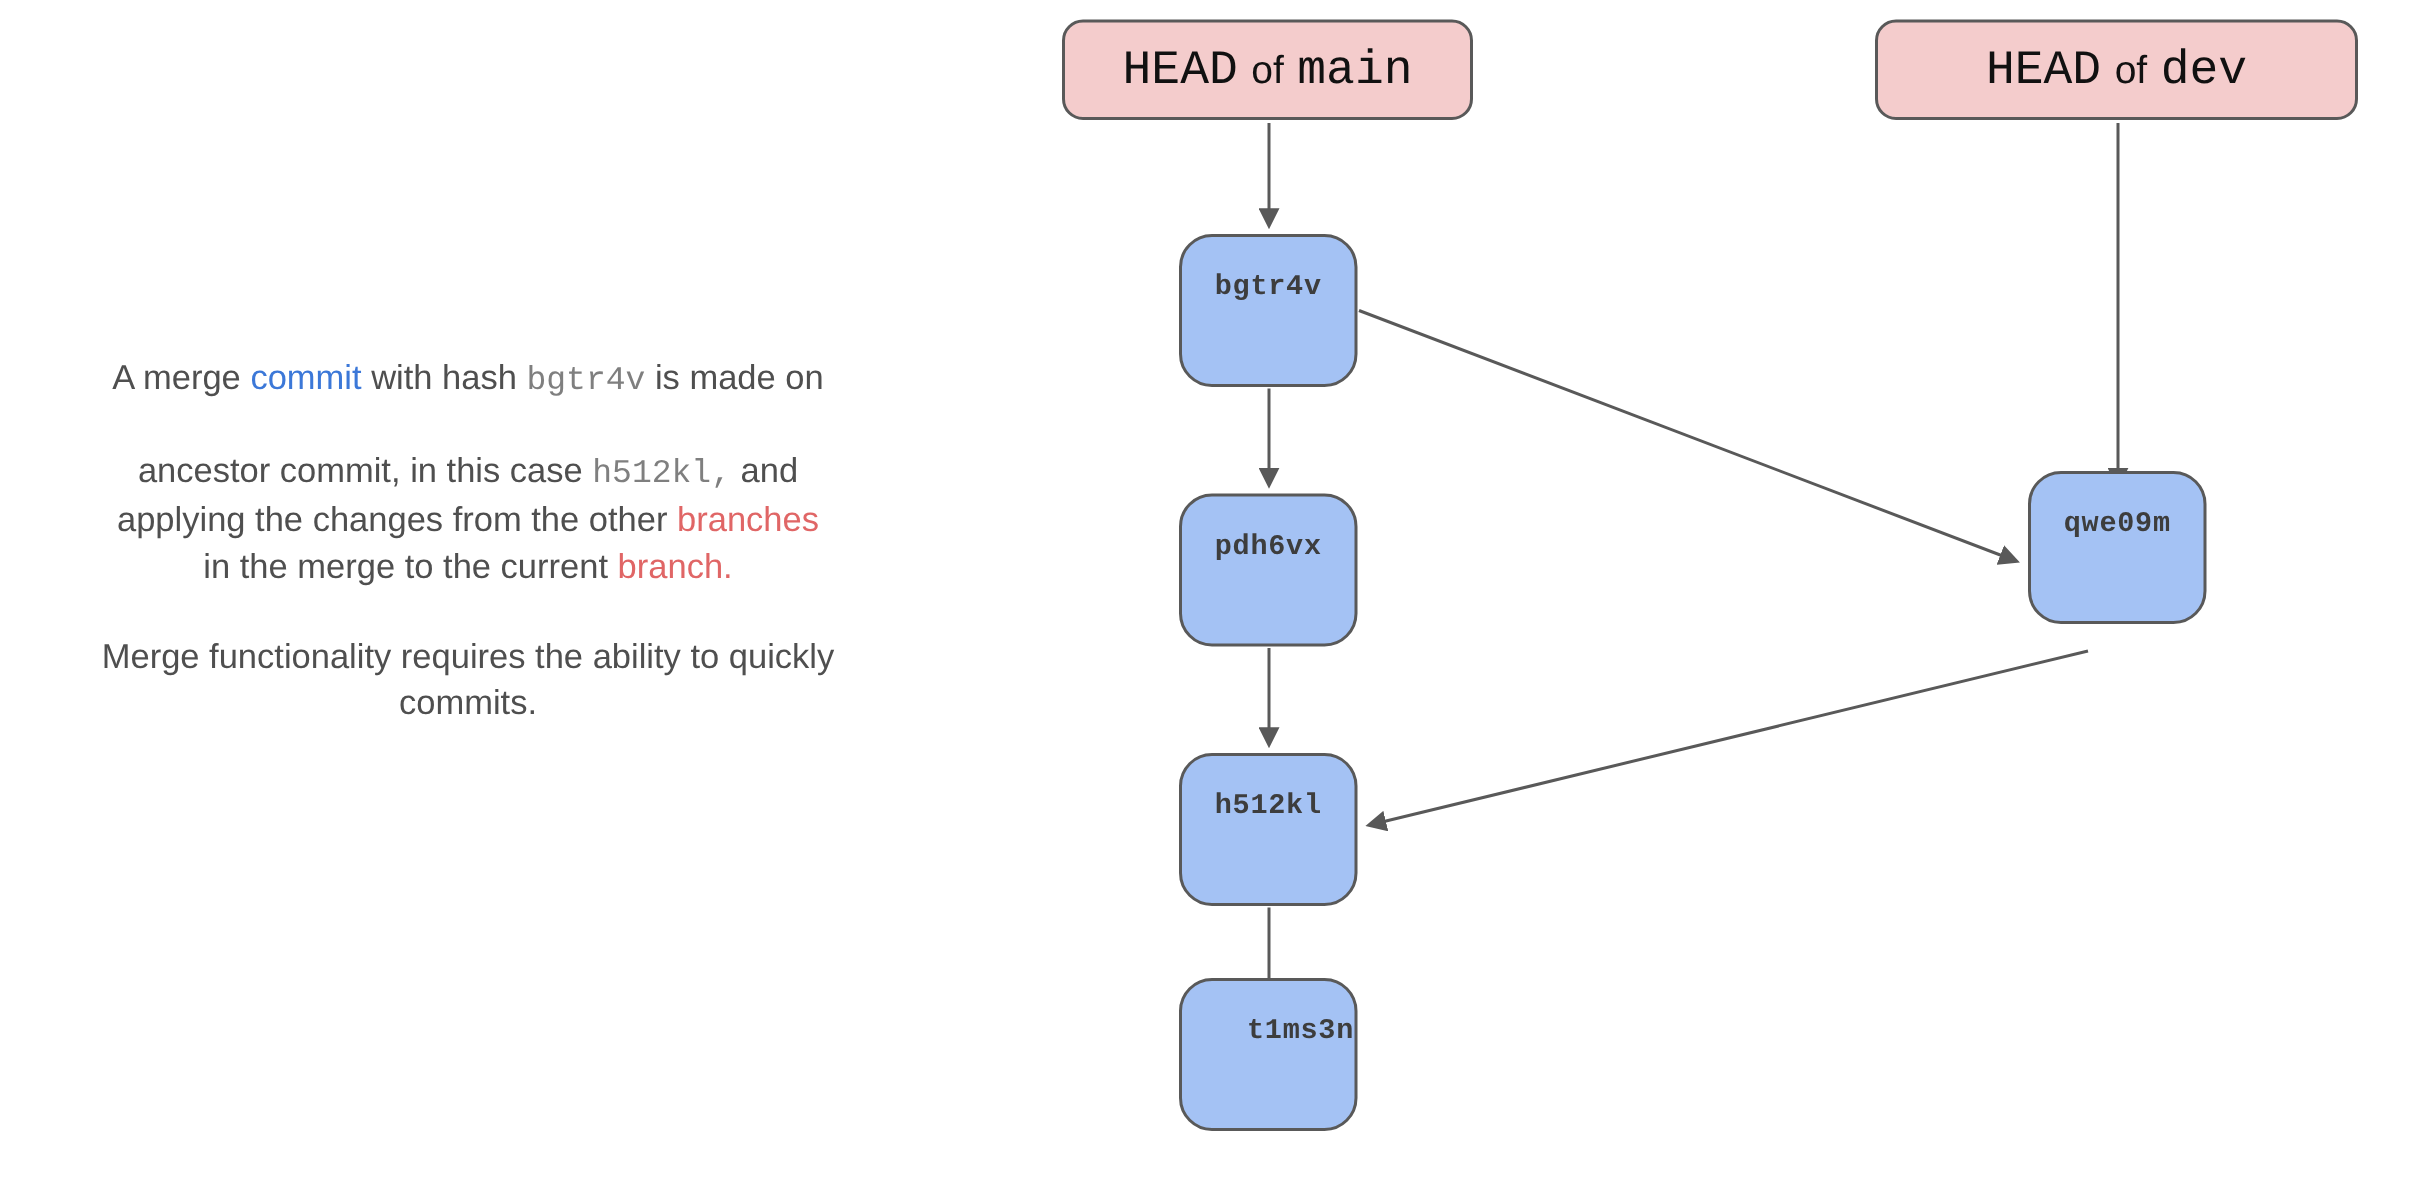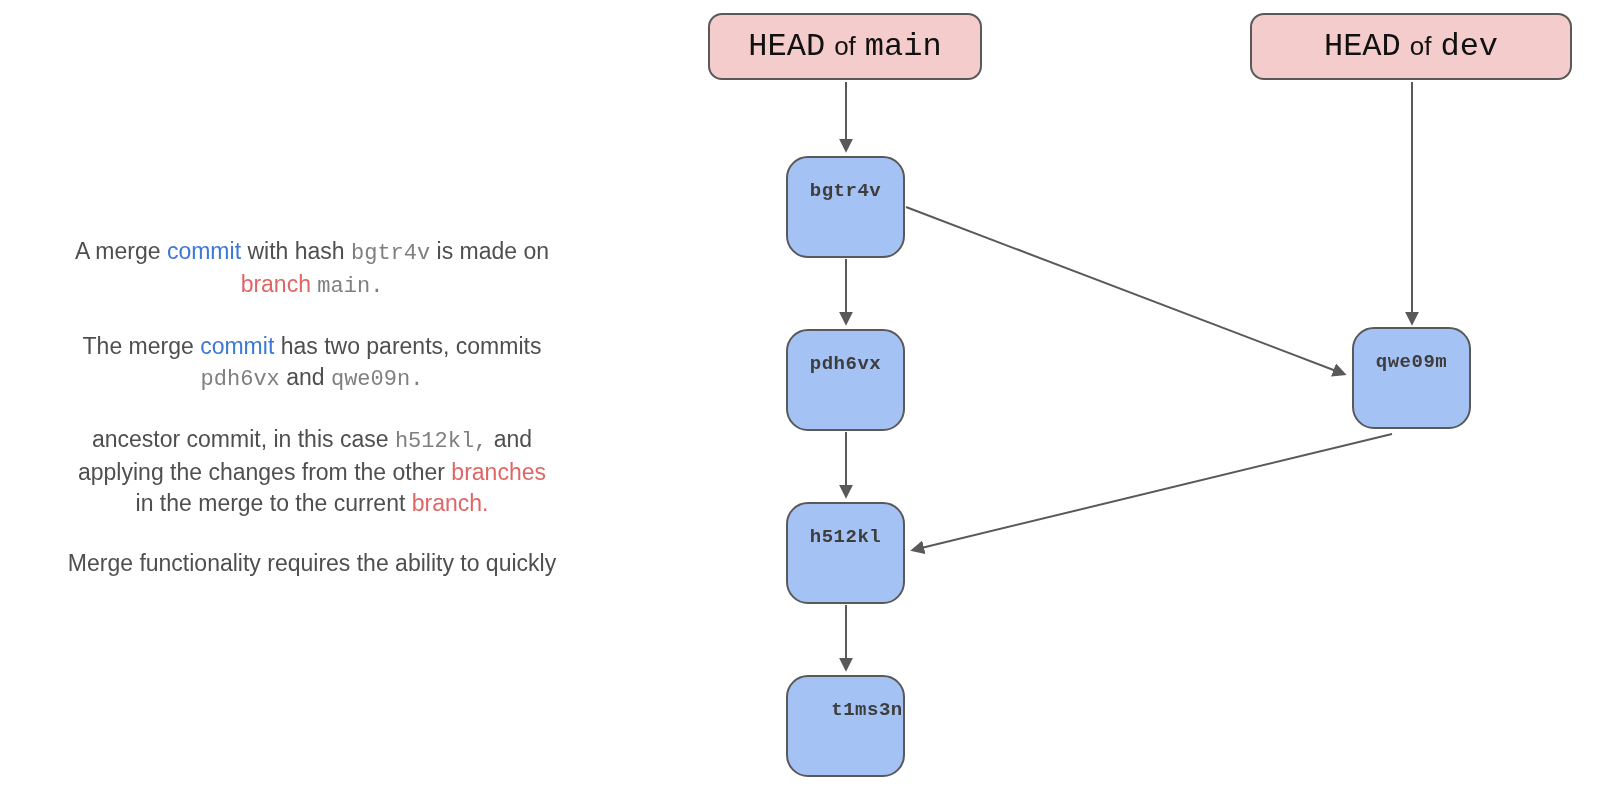--- a/index.html
+++ b/index.html
@@ -30,44 +30,40 @@
 
   .commit-node{position:absolute;width:119px;height:102px;background:#a4c2f4;
                border:2px solid #595959;border-radius:22px;box-sizing:border-box;
                text-align:center;}
   .commit-label{display:block;margin-top:22px;font-family:"Liberation Mono",monospace;
                 font-weight:bold;font-size:19px;color:#3d3d3d;letter-spacing:0.5px;}
 
   .n-bgtr4v{left:786px;top:156px;}
   .n-pdh6vx{left:786px;top:329px;}
   .n-h512kl{left:786px;top:502px;text-align:center;}
-  .n-t1ms3n{left:786px;top:675px;padding-left:43px;}
-  .n-qwe09m{left:1352px;top:327px;}
+  .n-t1ms3n{left:786px;top:652px;padding-left:43px;}
+  .n-qwe09m{left:1352px;top:314px;}
 </style>
 </head>
 <body>
 
 <div id="canvas">
 
   <div id="text-panel">
       <div class="para">
         <div class="line"><span class="seg-sans">A merge </span><span class="seg-link">commit</span><span class="seg-sans"> with hash </span><span class="seg-mono">bgtr4v</span><span class="seg-sans"> is made on</span></div>
-        <div class="line"><span class="seg-red">branch</span><span class="seg-sans"> </span><span class="seg-mono">main.</span></div>
-      </div>
-      <div class="para">
-        <div class="line"><span class="seg-sans">The merge </span><span class="seg-link">commit</span><span class="seg-sans"> has two parents, commits</span></div>
-        <div class="line"><span class="seg-mono">pdh6vx</span><span class="seg-sans"> and </span><span class="seg-mono">qwe09n.</span></div>
       </div>
       <div class="para">
         <div class="line"><span class="seg-sans">ancestor commit, in this case </span><span class="seg-mono">h512kl,</span><span class="seg-sans"> and</span></div>
         <div class="line"><span class="seg-sans">applying the changes from the other </span><span class="seg-red">branches</span></div>
         <div class="line"><span class="seg-sans">in the merge to the current </span><span class="seg-red">branch.</span></div>
       </div>
       <div class="para">
         <div class="line"><span class="seg-sans">Merge functionality requires the ability to quickly</span></div>
+        <div class="line"><span class="seg-sans">commits.</span></div>
       </div>
     </div>
 
   <div id="diagram">
 
     <svg id="edges-svg" width="1620" height="798" viewBox="0 0 1620 798">
       <defs>
         <marker id="arrowhead" viewBox="0 0 10 10" refX="8" refY="5" markerWidth="7" markerHeight="7" orient="auto-start-reverse">
           <path d="M0,0 L10,5 L0,10 z" fill="#595959"></path>
         </marker>

